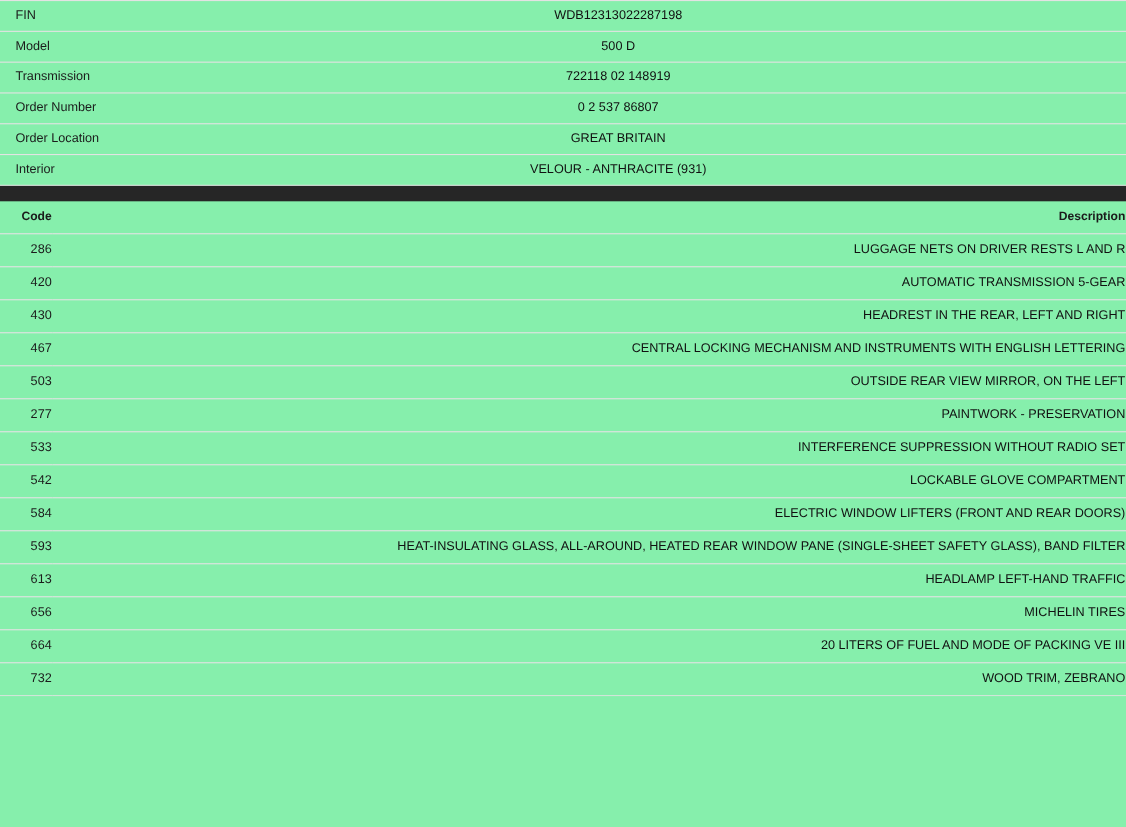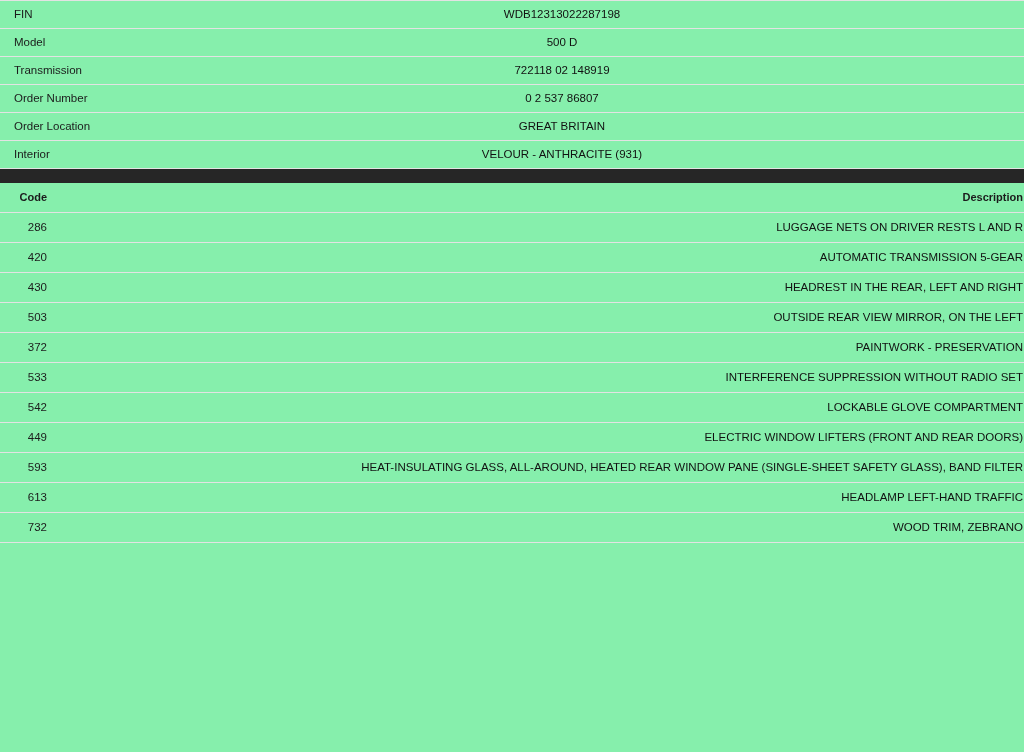--- a/index.html
+++ b/index.html
@@ -141,46 +141,58 @@
         </tr>
         <tr>
           <td class="col-code">420</td>
           <td class="col-desc">AUTOMATIC TRANSMISSION 5-GEAR</td>
         </tr>
         <tr>
           <td class="col-code">430</td>
           <td class="col-desc">HEADREST IN THE REAR, LEFT AND RIGHT</td>
         </tr>
         <tr>
+          <td class="col-code">467</td>
+          <td class="col-desc">CENTRAL LOCKING MECHANISM AND INSTRUMENTS WITH ENGLISH LETTERING</td>
+        </tr>
+        <tr>
           <td class="col-code">503</td>
           <td class="col-desc">OUTSIDE REAR VIEW MIRROR, ON THE LEFT</td>
         </tr>
         <tr>
-          <td class="col-code">372</td>
+          <td class="col-code">277</td>
           <td class="col-desc">PAINTWORK - PRESERVATION</td>
         </tr>
         <tr>
           <td class="col-code">533</td>
           <td class="col-desc">INTERFERENCE SUPPRESSION WITHOUT RADIO SET</td>
         </tr>
         <tr>
           <td class="col-code">542</td>
           <td class="col-desc">LOCKABLE GLOVE COMPARTMENT</td>
         </tr>
         <tr>
-          <td class="col-code">449</td>
+          <td class="col-code">584</td>
           <td class="col-desc">ELECTRIC WINDOW LIFTERS (FRONT AND REAR DOORS)</td>
         </tr>
         <tr>
           <td class="col-code">593</td>
           <td class="col-desc">HEAT-INSULATING GLASS, ALL-AROUND, HEATED REAR WINDOW PANE (SINGLE-SHEET SAFETY GLASS), BAND FILTER</td>
         </tr>
         <tr>
           <td class="col-code">613</td>
           <td class="col-desc">HEADLAMP LEFT-HAND TRAFFIC</td>
+        </tr>
+        <tr>
+          <td class="col-code">656</td>
+          <td class="col-desc">MICHELIN TIRES</td>
+        </tr>
+        <tr>
+          <td class="col-code">664</td>
+          <td class="col-desc">20 LITERS OF FUEL AND MODE OF PACKING VE III</td>
         </tr>
         <tr>
           <td class="col-code">732</td>
           <td class="col-desc">WOOD TRIM, ZEBRANO</td>
         </tr>
 
       </tbody>
     </table>
   </div>
 

